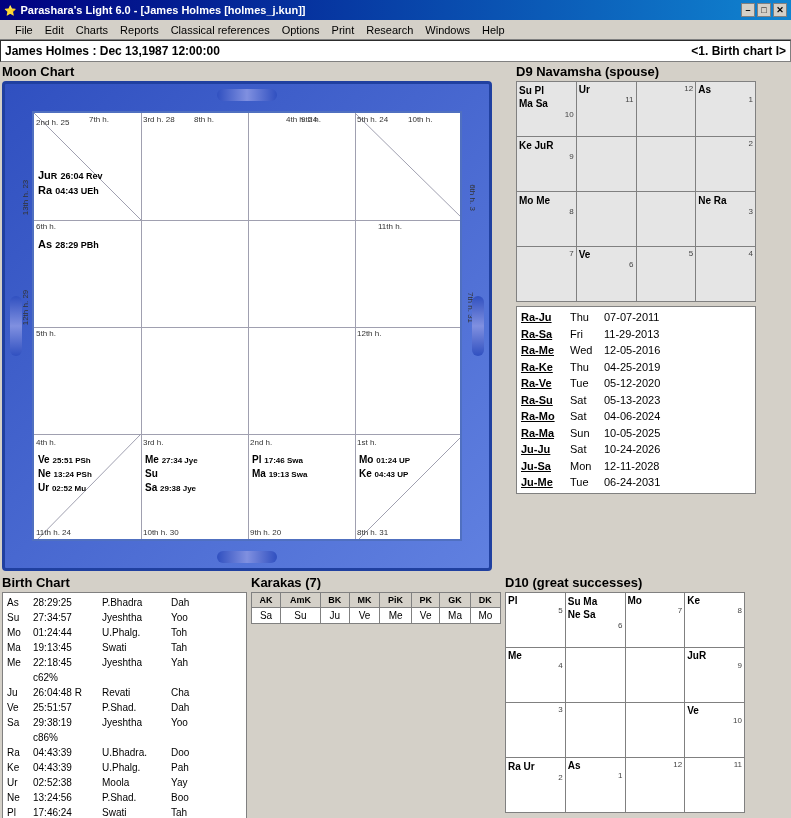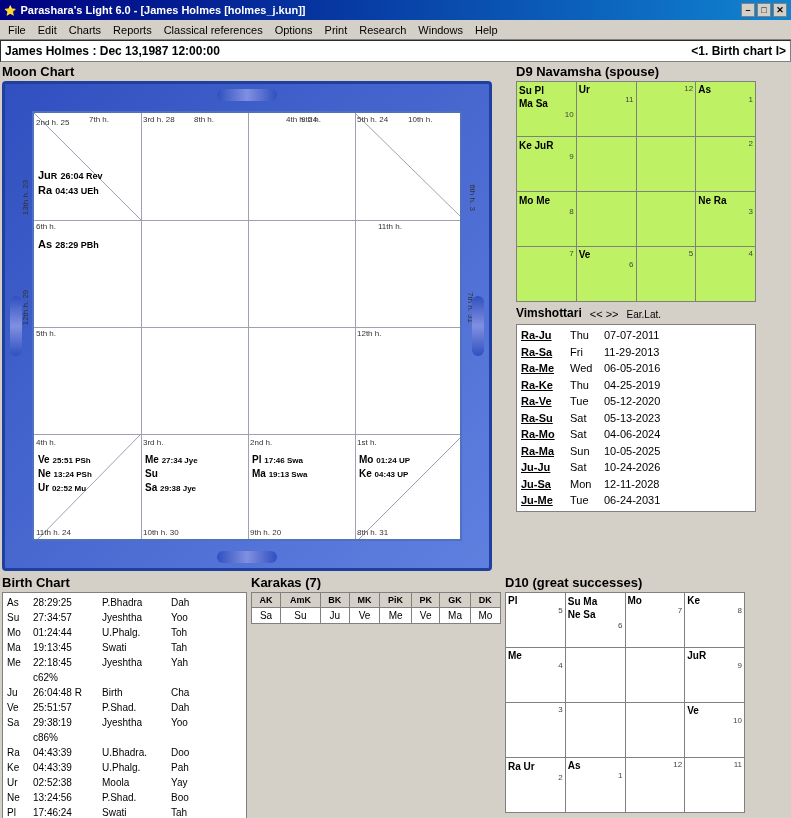--- a/index.html
+++ b/index.html
@@ -26,21 +26,21 @@
       display: flex; align-items: center; justify-content: center;
       font-size: 9px; color: black; cursor: pointer;
     }
     
     
     .menu-bar {
       background: #d4d0c8;
       display: flex;
       align-items: center;
       height: 20px;
-      padding: 0 2px;
+      padding: 0 9px;
       border-bottom: 1px solid #808080;
       font-size: 11px;
     }
     .menu-item {
       padding: 1px 6px;
       cursor: pointer;
       white-space: nowrap;
     }
     
     
@@ -81,21 +81,21 @@
     }
     
     
     .d9-section {
       flex: 1;
     }
     
     .navamsha-grid {
       border-collapse: collapse;
       border: 1px solid #808080;
-      background: #bef264;
+      background: #e5e5e5;
       width: 240px;
     }
     .navamsha-grid td {
       border: 1px solid #808080;
       width: 55px;
       height: 55px;
       vertical-align: top;
       padding: 2px;
       font-size: 10px;
     }
@@ -394,40 +394,35 @@
             <span class="nav-num">5</span>
           </td>
           <td>
             <span class="nav-num">4</span>
           </td>
         </tr>
       </tbody>
         </table>
 
       <div class="vimsh-section">
-        <div style="display:flex; align-items:center; gap:8px; margin-bottom:2px;">
-          <span class="vimsh-title">Vimshottari</span>
-          <span style="font-size:11px; cursor:pointer;">&lt;&lt; &gt;&gt;</span>
-          <span style="font-size:10px;">Ear.Lat.</span>
-        </div>
         <div class="vimsh-table">
           <div class="vimsh-row">
             <span class="vimsh-label bold">Ra-Ju</span>
             <span class="vimsh-day">Thu</span>
             <span class="vimsh-date">07-07-2011</span>
           </div>
           <div class="vimsh-row">
             <span class="vimsh-label bold">Ra-Sa</span>
             <span class="vimsh-day">Fri</span>
             <span class="vimsh-date">11-29-2013</span>
           </div>
           <div class="vimsh-row">
             <span class="vimsh-label bold">Ra-Me</span>
             <span class="vimsh-day">Wed</span>
-            <span class="vimsh-date">06-05-2016</span>
+            <span class="vimsh-date">12-05-2016</span>
           </div>
           <div class="vimsh-row">
             <span class="vimsh-label bold">Ra-Ke</span>
             <span class="vimsh-day">Thu</span>
             <span class="vimsh-date">04-25-2019</span>
           </div>
           <div class="vimsh-row">
             <span class="vimsh-label bold">Ra-Ve</span>
             <span class="vimsh-day">Tue</span>
             <span class="vimsh-date">05-12-2020</span>
@@ -498,21 +493,21 @@
         </div>
         <div class="bc-row">
           <span class="bc-planet">Me</span>
           <span class="bc-deg">22:18:45 c62%</span>
           <span class="bc-naksh">Jyeshtha</span>
           <span class="bc-sign">Yah</span>
         </div>
         <div class="bc-row">
           <span class="bc-planet">Ju</span>
           <span class="bc-deg">26:04:48 R</span>
-          <span class="bc-naksh">Birth</span>
+          <span class="bc-naksh">Revati</span>
           <span class="bc-sign">Cha</span>
         </div>
         <div class="bc-row">
           <span class="bc-planet">Ve</span>
           <span class="bc-deg">25:51:57</span>
           <span class="bc-naksh">P.Shad.</span>
           <span class="bc-sign">Dah</span>
         </div>
         <div class="bc-row">
           <span class="bc-planet">Sa</span>

